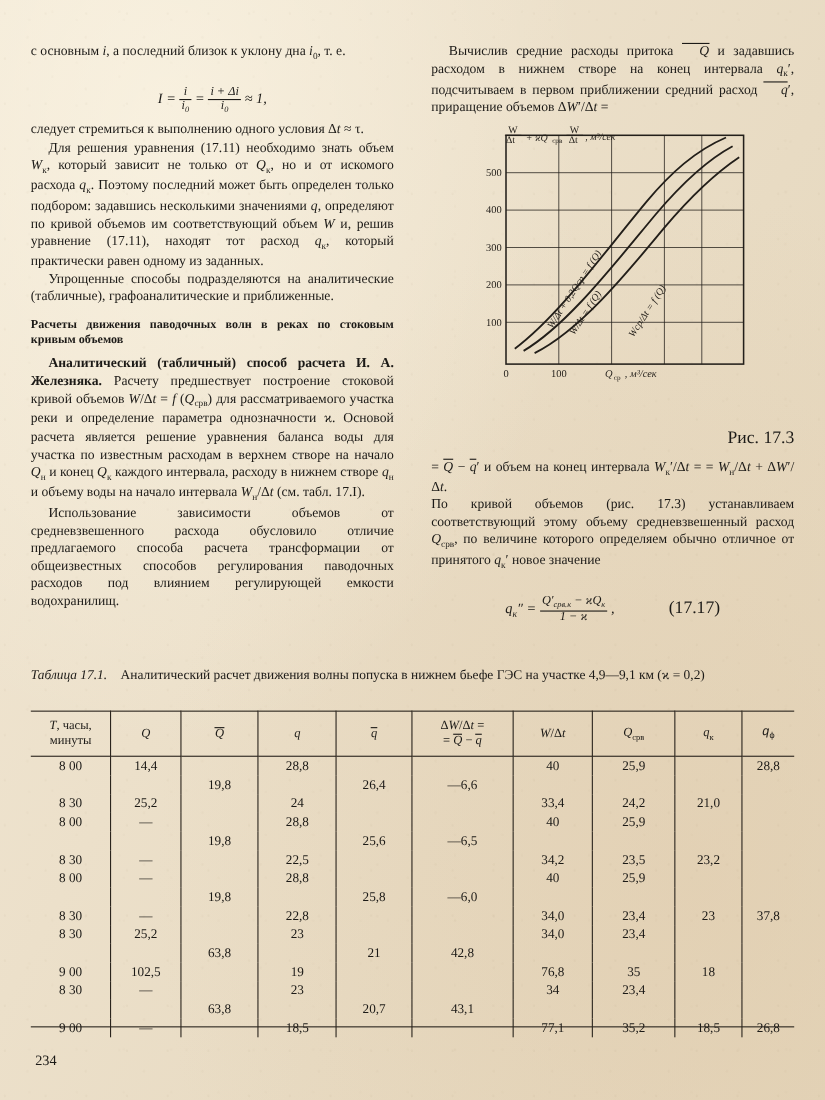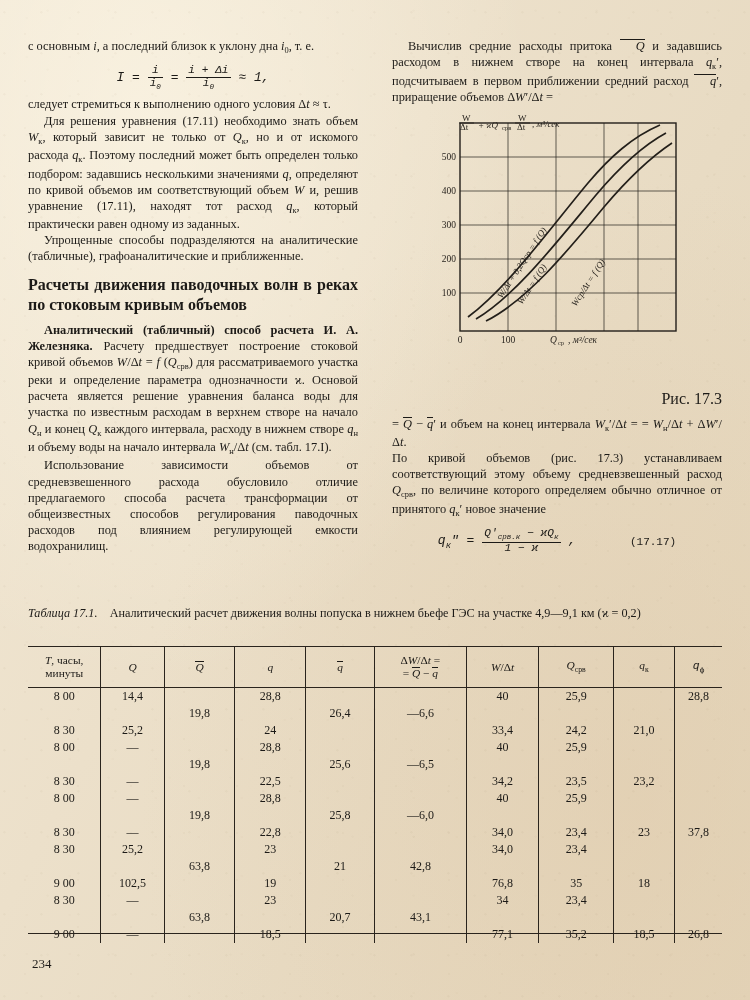--- a/index.html
+++ b/index.html
@@ -48,33 +48,32 @@
     line-height: 1.30;
     text-align: justify;
   }
   .col-left { position: absolute; left: 0; top: 0; }
   .col-right { position: absolute; left: 364px; top: 0; }
   p { margin: 0 0 0 0; text-indent: 16px; }
   p.noind { text-indent: 0; }
   .formula {
     text-align: center;
     font-style: italic;
-    margin: 9px 0 5px 0;
+    margin: 22px 0 5px 0;
     font-size: 13px;
-    font-family: Liberation Mono, monospace;
   }
   .formula-num {
     display: inline-block;
     font-style: normal;
     margin-left: 46px;
-    font-size: 11px;
+    font-size: 16px;
   }
   .bold-head {
     font-weight: bold;
-    font-size: 16px;
+    font-size: 11px;
     line-height: 1.28;
     margin: 10px 0 6px 0;
     text-indent: 0;
   }
   i, .it { font-style: italic; }
   sub { font-size: .68em; }
   .ovl {
     display: inline-block;
     border-top: 1px solid #1c1a17;
     padding-top: 0px;

